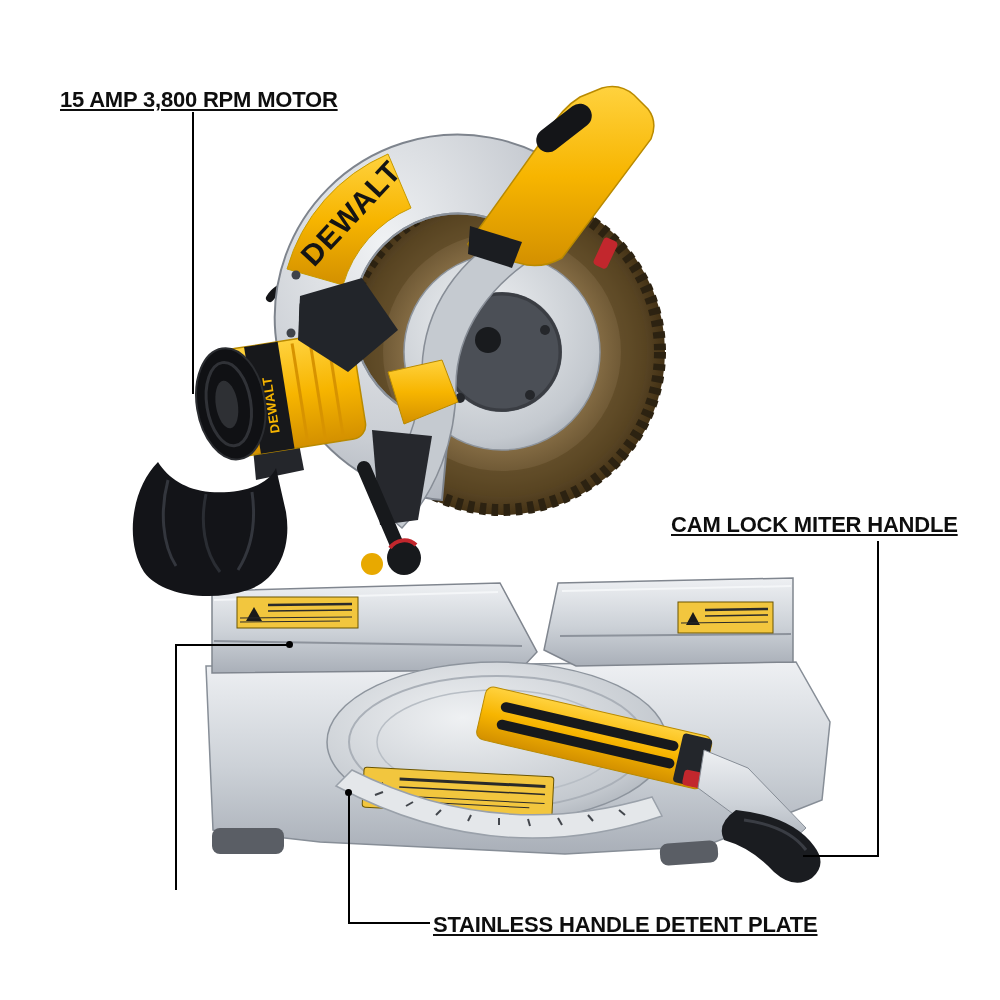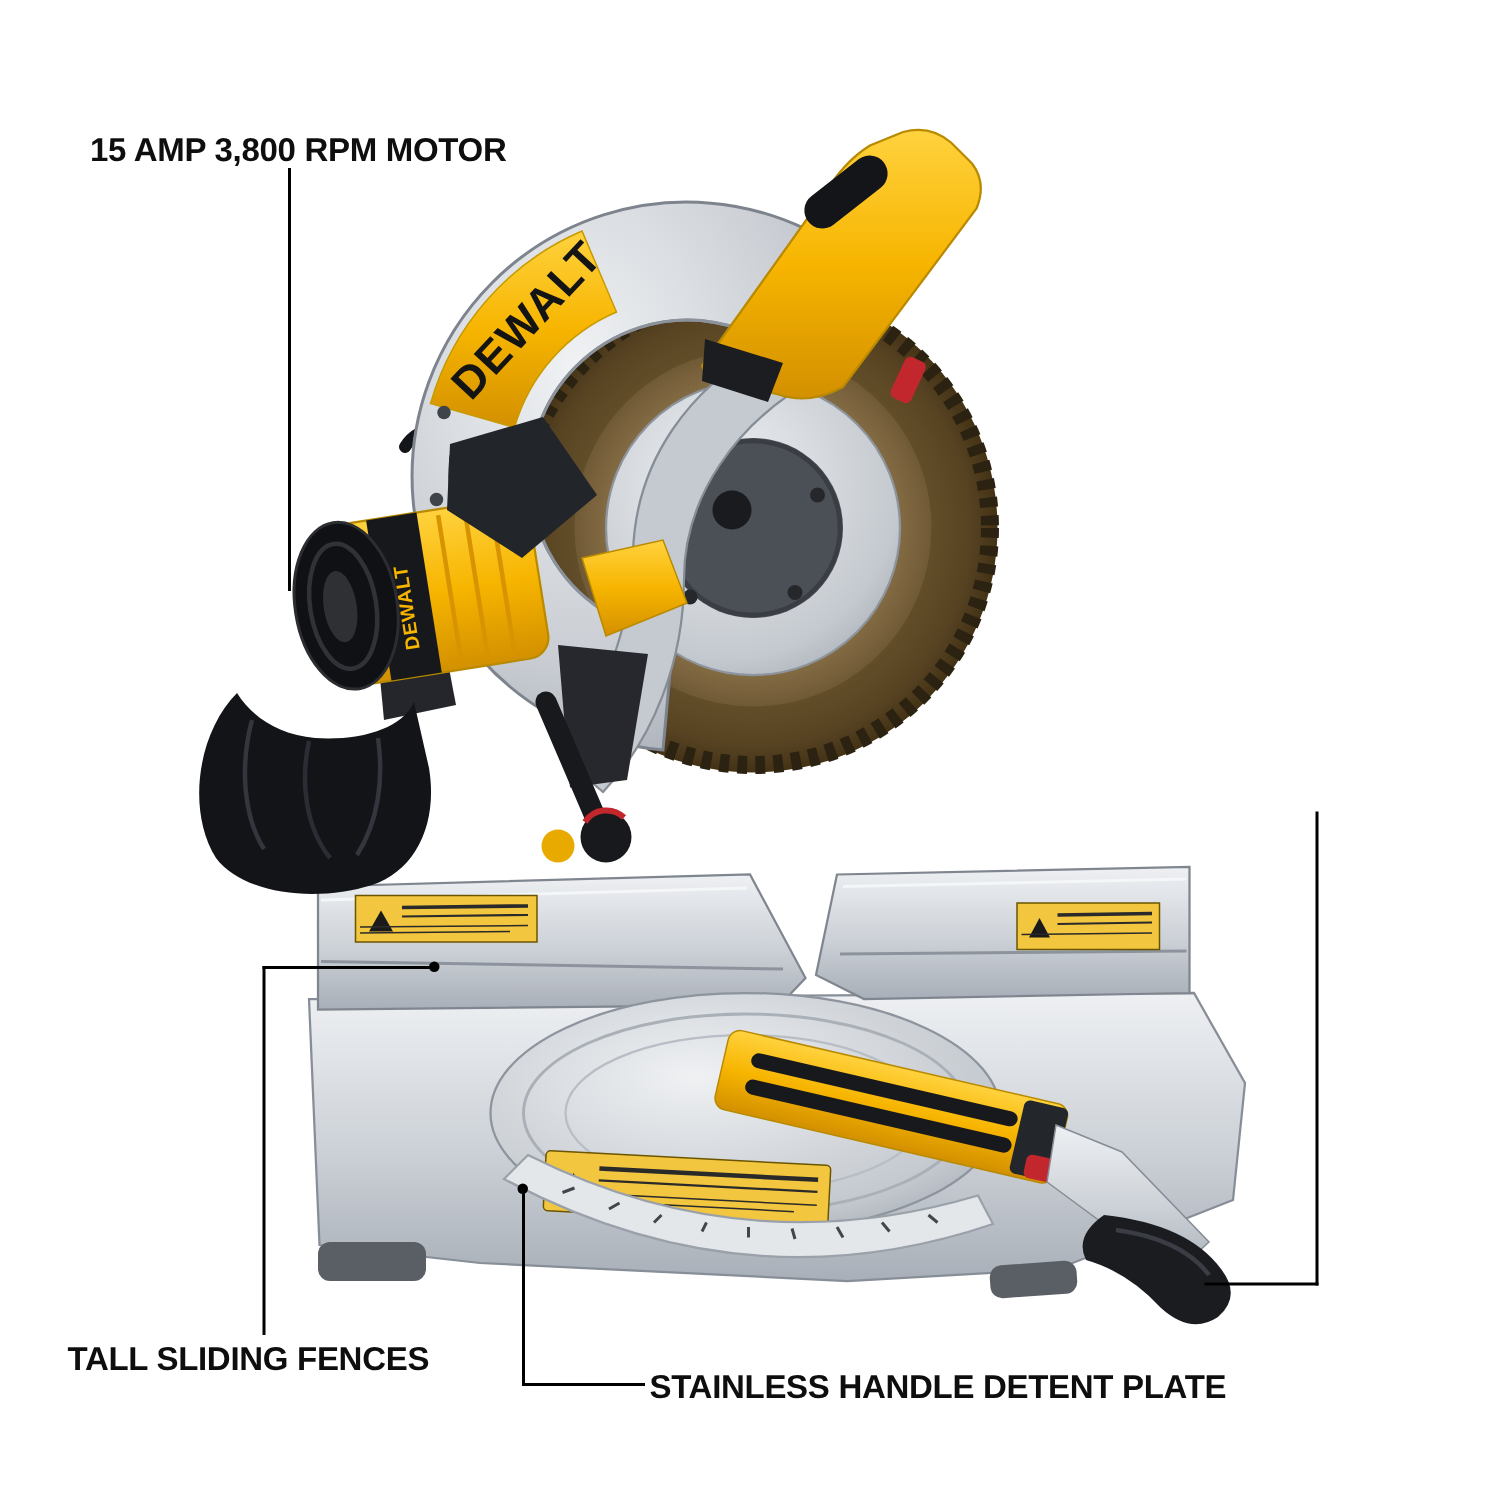--- a/index.html
+++ b/index.html
@@ -3,21 +3,21 @@
 <meta charset="utf-8">
 <style>
   html,body{margin:0;padding:0;background:#ffffff;}
   .stage{
     position:relative;width:1000px;height:1000px;background:#ffffff;
     overflow:hidden;font-family:"Liberation Sans",sans-serif;
   }
   .saw-svg{position:absolute;left:0;top:0;}
   .callout{
     position:absolute;font-weight:700;font-size:22px;color:#0e0e0e;
-    letter-spacing:-0.2px;white-space:nowrap;
+    letter-spacing:-0.2px;white-space:nowrap;text-decoration:underline;
   }
   .line{position:absolute;background:#000000;}
   .dot{position:absolute;width:7px;height:7px;background:#000000;border-radius:50%;}
 </style>
 </head>
 <body>
 
 <div class="stage">
 
   <svg class="saw-svg" width="1000" height="1000" viewBox="0 0 1000 1000">
@@ -188,21 +188,21 @@
     </g>
 
     <g>
       <path d="M468,244 L548,132 Q562,108 580,97 L602,88 Q620,83 634,95 L648,109 Q658,122 651,139 L562,258 Q540,270 519,263 L472,252 Z" fill="url(#gYellow)" stroke="#b98a00" stroke-width="1.5"></path>
       <rect x="532" y="116" width="64" height="24" rx="12" fill="#141518" transform="rotate(-38 564 128)"></rect>
       <path d="M470,226 L522,242 L512,268 L468,254 Z" fill="#1b1d21"></path>
     </g>
   </svg>
 
   <div class="callout" style="left:60px;top:87px;">15 AMP 3,800 RPM MOTOR</div>
-  <div class="callout" style="left:45px;top:893px;">TALL SLIDING FENCES</div>
+  <div class="callout" style="left:671px;top:512px;">CAM LOCK MITER HANDLE</div>
   <div class="callout" style="left:433px;top:912px;">STAINLESS HANDLE DETENT PLATE</div>
 
   <div class="line" style="left:192px;top:112px;width:2px;height:282px;"></div>
 
   <div class="line" style="left:877px;top:541px;width:2px;height:316px;"></div>
   <div class="line" style="left:803px;top:855px;width:76px;height:2px;"></div>
 
   <div class="line" style="left:175px;top:644px;width:114px;height:2px;"></div>
   <div class="line" style="left:175px;top:644px;width:2px;height:246px;"></div>
   <div class="dot" style="left:286px;top:641px;"></div>

